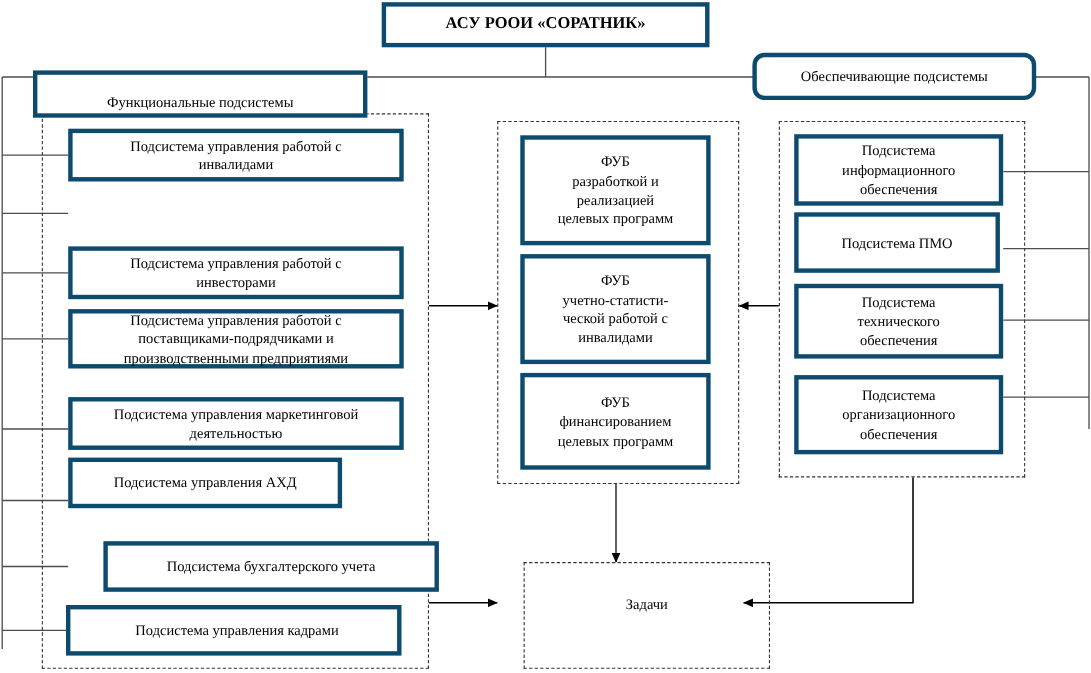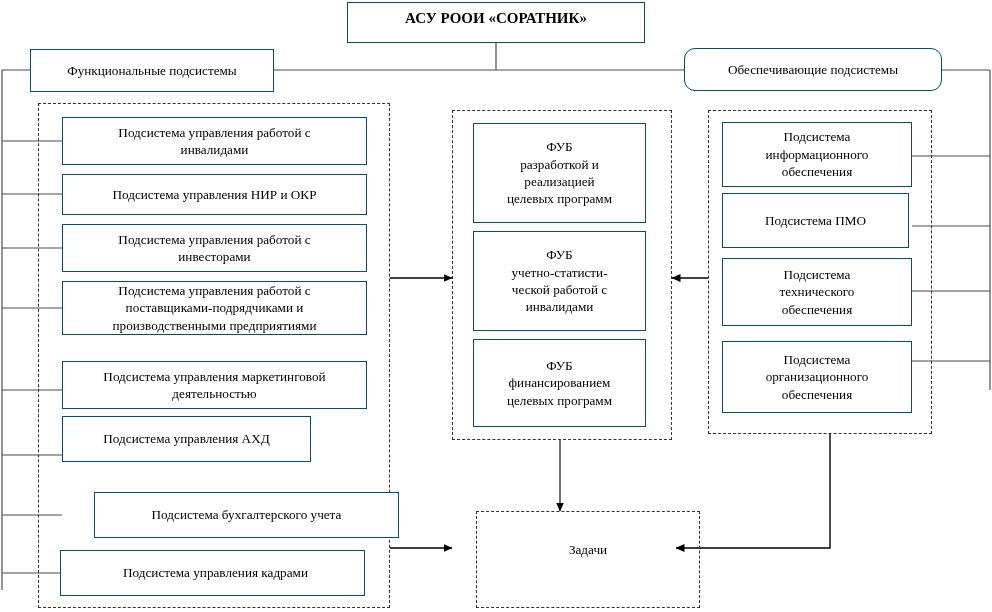--- a/index.html
+++ b/index.html
@@ -19,21 +19,21 @@
     position: absolute;
     left: 0;
     top: 0;
     width: 992px;
     height: 612px;
     pointer-events: none;
   }
   .node {
     position: absolute;
     box-sizing: border-box;
-    border: 1px solid #0c4a6e;
+    border: 4px solid #0c4a6e;
     background: #ffffff;
     display: flex;
     align-items: center;
     justify-content: center;
     text-align: center;
     font-size: 13.2px;
     line-height: 1.32;
     color: #000000;
     padding: 2px 6px;
     z-index: 3;
@@ -112,40 +112,37 @@
 
     <g>
       <path d="M830,434 L830,548 L676,548" fill="none" stroke="#000000" stroke-width="1.4" marker-end="url(#arrowhead)"></path>
     </g>
   </svg>
 
   <div class="node title-node" style="left:347px; top:2px; width:298px; height:41px;">
     <span>АСУ РООИ «СОРАТНИК»</span>
   </div>
 
-  <div class="node" style="left:30px; top:49px; width:244px; height:43px;">
+  <div class="node" style="left:30px; top:64px; width:304px; height:43px;align-items:flex-end;">
     <span>Функциональные подсистемы</span>
   </div>
 
   <div class="node" style="left:684px; top:48px; width:258px; height:43px;border-radius:11px;">
     <span>Обеспечивающие подсистемы</span>
   </div>
 
   <div class="group-box" style="left:38px; top:103px; width:352px; height:505px;"></div>
 
   <div class="group-box" style="left:452px; top:110px; width:220px; height:330px;"></div>
 
   <div class="group-box" style="left:708px; top:110px; width:224px; height:324px;"></div>
 
   <div class="node" style="left:62px; top:117px; width:305px; height:48px;">
     <span>Подсистема управления работой с
 инвалидами</span>
-  </div>
-  <div class="node" style="left:62px; top:174px; width:305px; height:41px;">
-    <span>Подсистема управления НИР и ОКР</span>
   </div>
   <div class="node" style="left:62px; top:224px; width:305px; height:48px;">
     <span>Подсистема управления работой с
 инвесторами</span>
   </div>
   <div class="node" style="left:62px; top:281px; width:305px; height:54px;">
     <span>Подсистема управления работой с
 поставщиками-подрядчиками и
 производственными предприятиями</span>
   </div>

